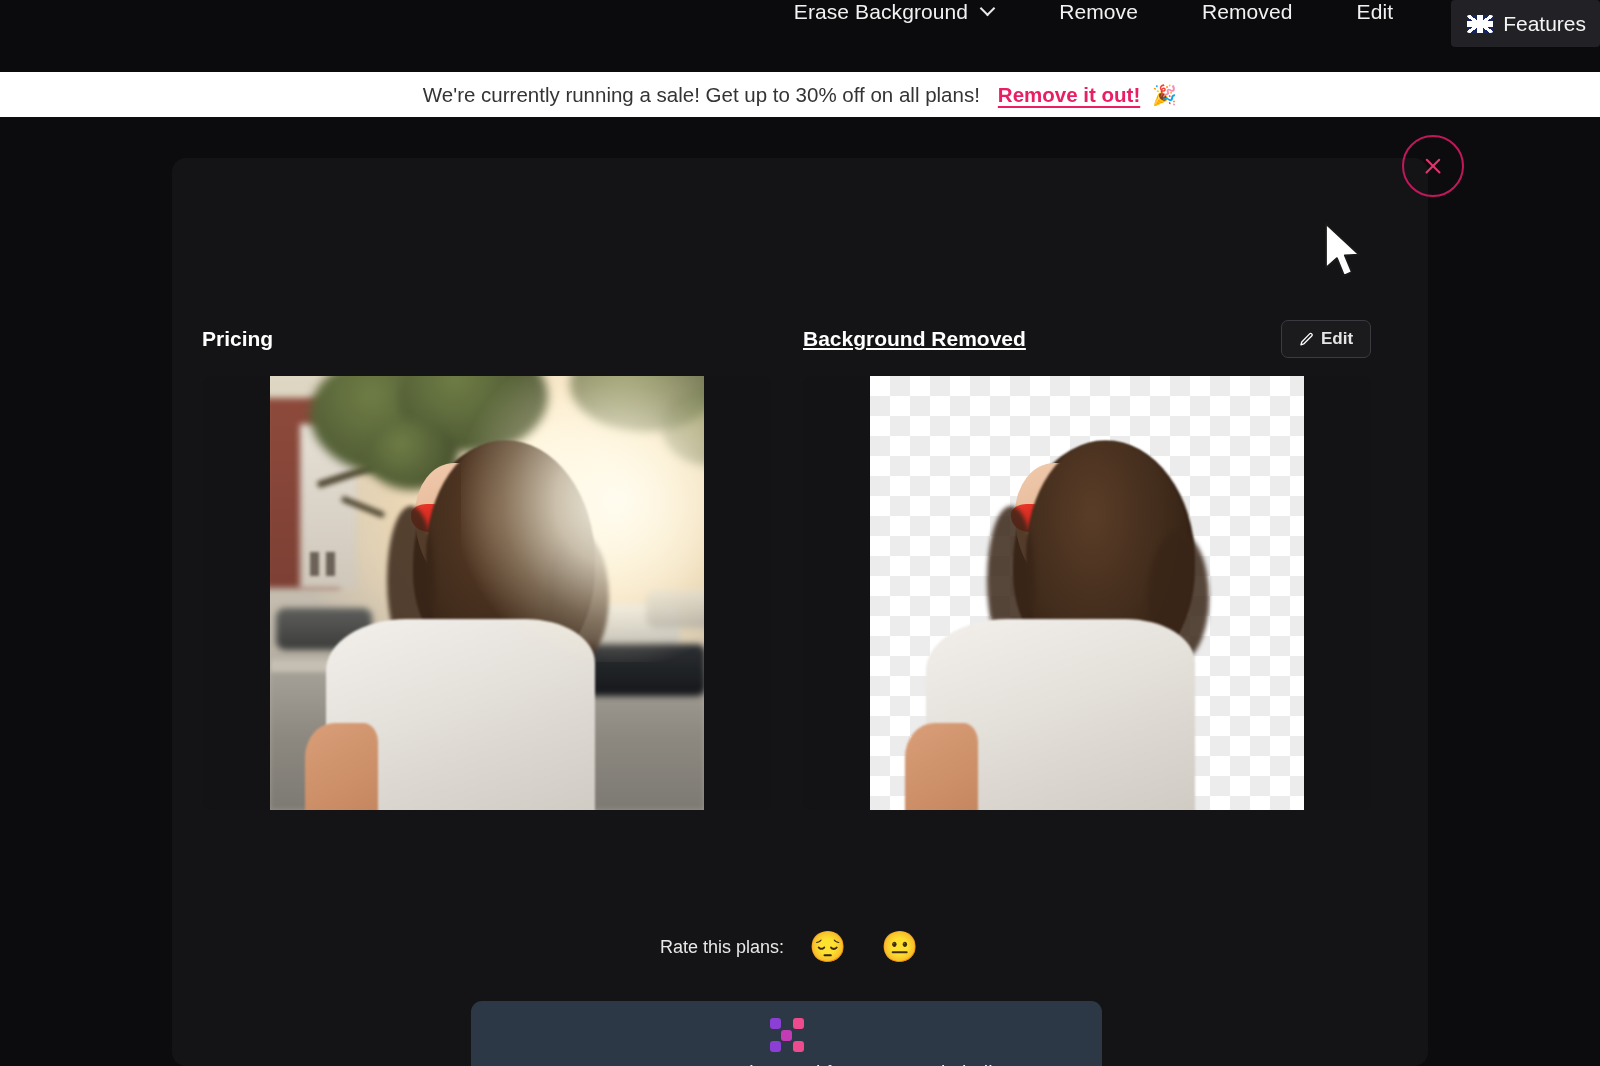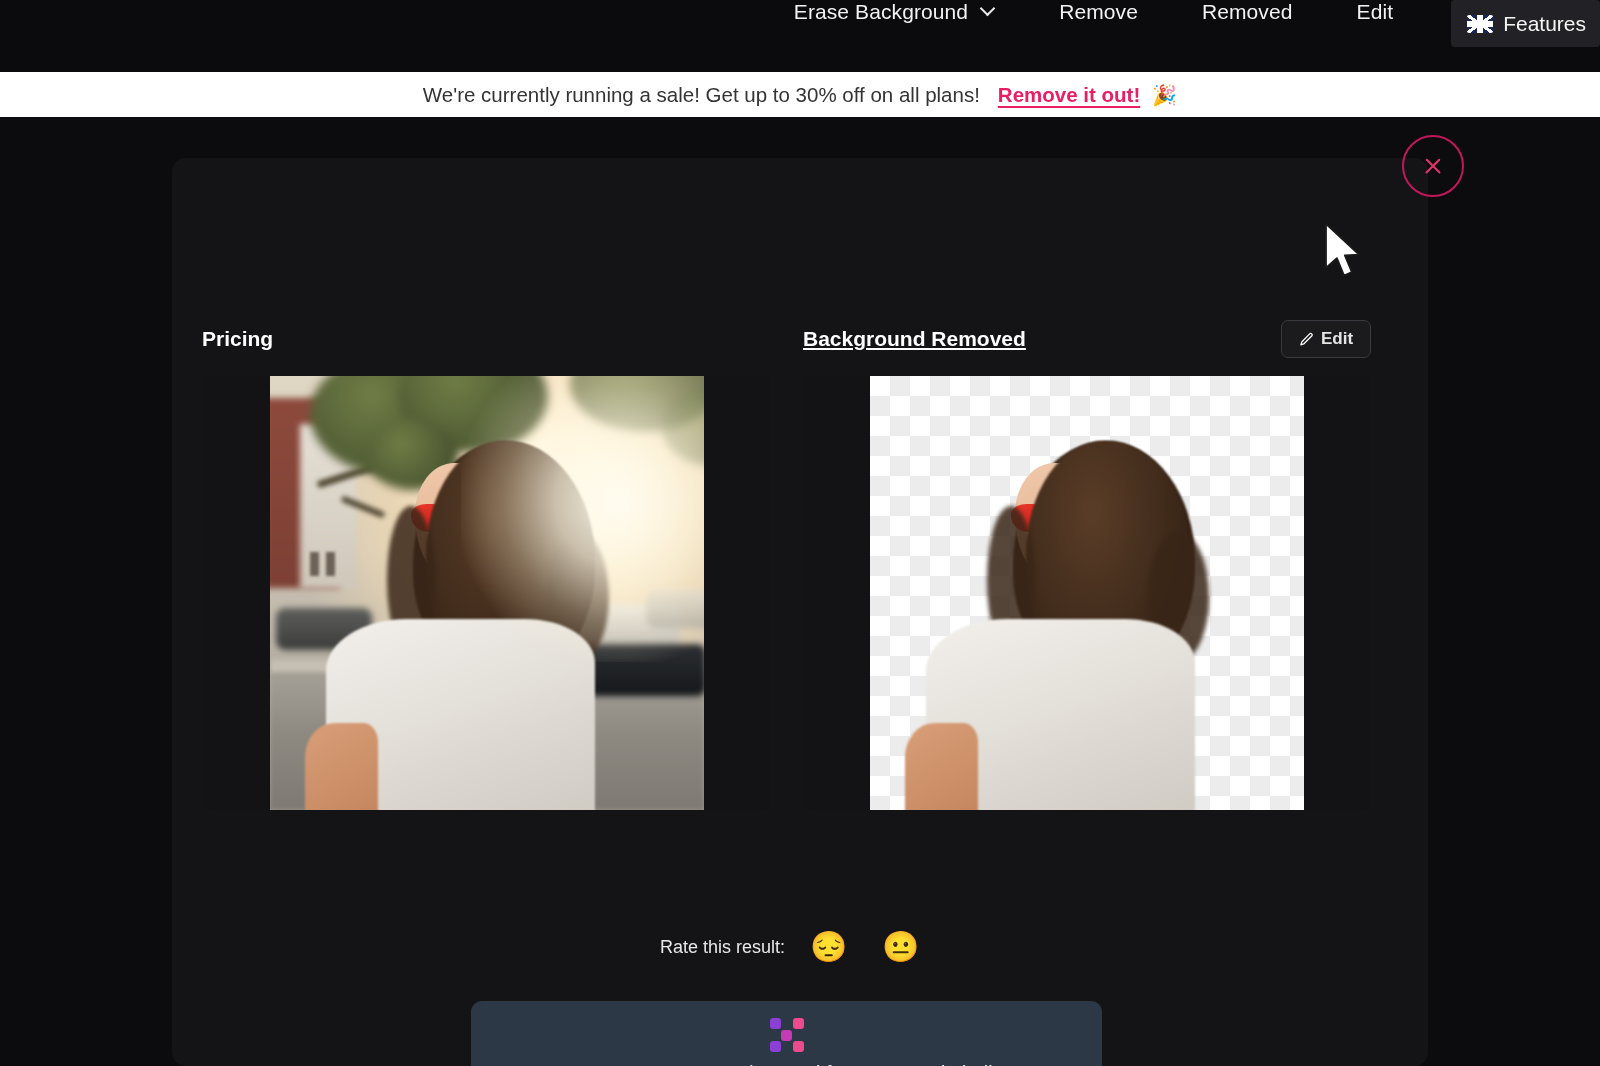--- a/index.html
+++ b/index.html
@@ -401,21 +401,21 @@
         <div class="hair-wisp" style="left:27%;top:30%;width:11%;height:34%;"></div>
         <div class="hair-wisp" style="left:64%;top:36%;width:14%;height:30%;"></div>
         <div class="shirt"></div>
         <div class="arm"></div>
       </div>
     </div>
   </div>
 
 
   <div class="rate-row">
-    <span class="rate-label">Rate this result:</span>
+    <span class="rate-label">Rate this plans:</span>
     <button class="emoji-btn emoji-1">😔</button>
     <button class="emoji-btn emoji-2">😐</button>
   </div>
 
   <div class="bulk">
     <div class="bulk-icon">
       <span class="sq tl"></span>
       <span class="sq tr"></span>
       <span class="sq c"></span>
       <span class="sq bl"></span>

